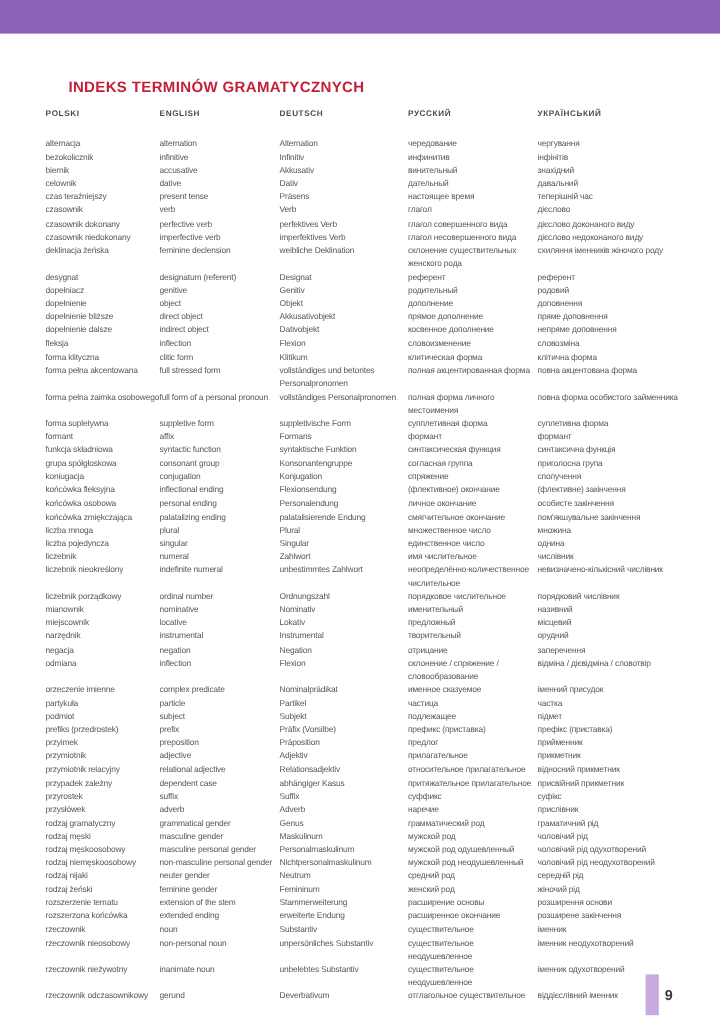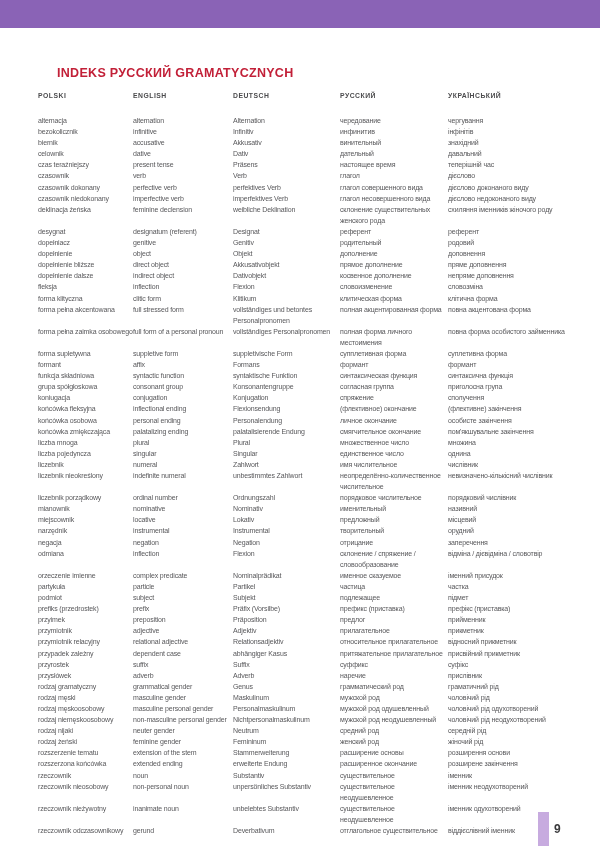--- a/index.html
+++ b/index.html
@@ -51,21 +51,21 @@
     font-size:12px; font-weight:bold; color:#3a3a3c;
   }
 </style>
 </head>
 <body>
 
 <div class="page">
 
   <div class="topbar"></div>
 
-  <h1 class="title" style="margin:0;">INDEKS РУССКИЙ GRAMATYCZNYCH</h1>
+  <h1 class="title" style="margin:0;">INDEKS TERMINÓW GRAMATYCZNYCH</h1>
 
   <div class="index-table">
     <div class="hdr-row">
       <div class="hdr-cell">POLSKI</div>
       <div class="hdr-cell">ENGLISH</div>
       <div class="hdr-cell">DEUTSCH</div>
       <div class="hdr-cell">РУССКИЙ</div>
       <div class="hdr-cell">УКРАЇНСЬКИЙ</div>
     </div>
     <div class="rows">

